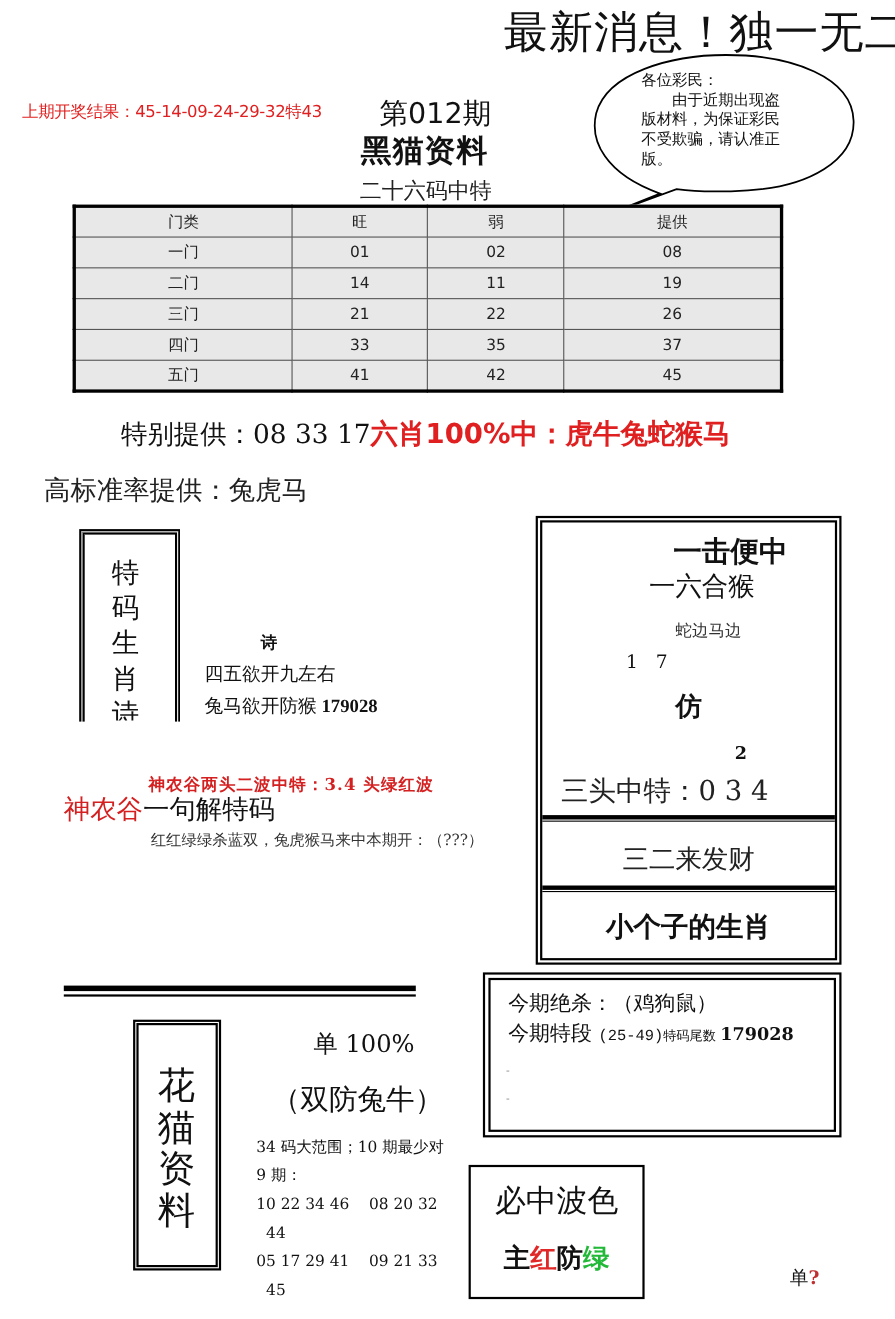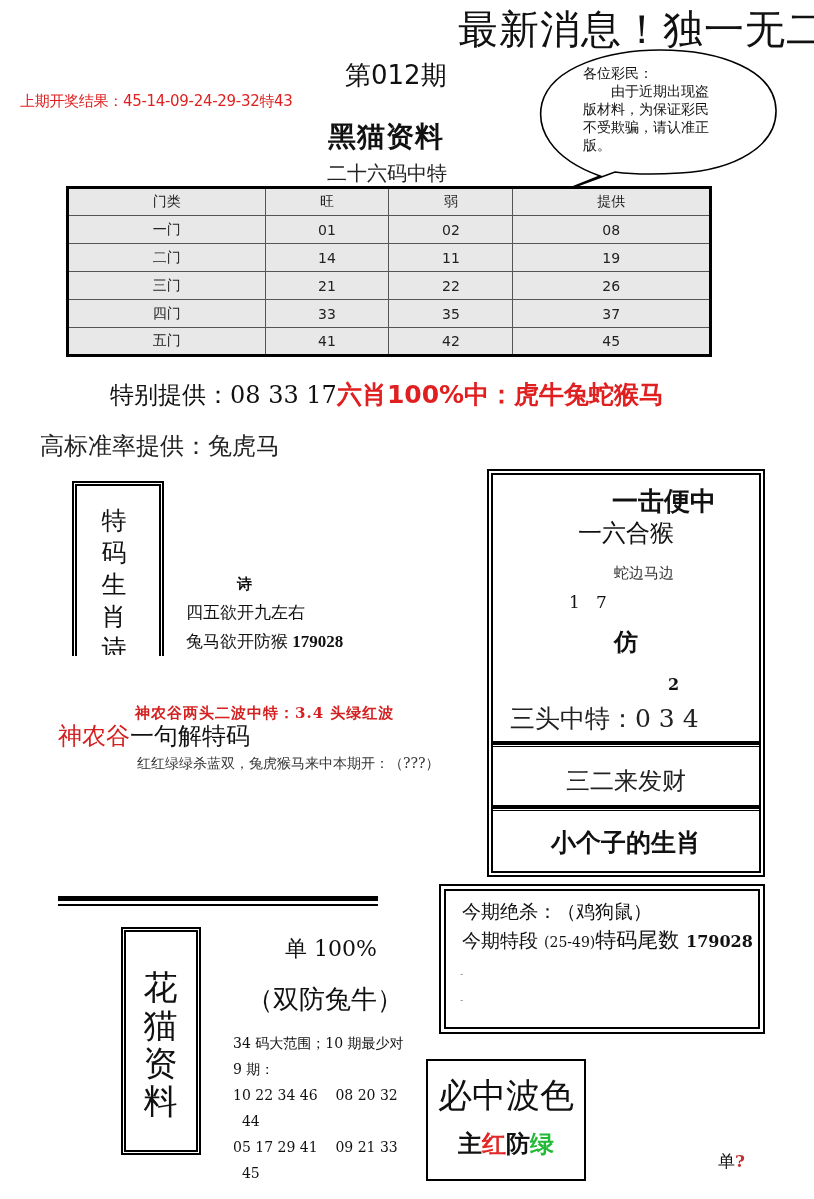--- a/index.html
+++ b/index.html
@@ -4,21 +4,21 @@
 <style>
   html, body { margin:0; padding:0; background:#fff; }
   body { width:814px; height:1199px; position:relative; overflow:hidden;
          font-family:"DejaVu Serif", serif; color:#111; }
   .abs { position:absolute; }
   .serif { font-family:"DejaVu Serif", serif; }
 
   #main-title { left:0; width:814px; top:2px; text-align:right; font-size:40px; letter-spacing:1px; padding-left:16px; }
   #main-title span { position:relative; left:-3px; }
   #last-result { left:20px; top:92px; font-size:15px; color:#e02020; font-family:"DejaVu Sans", sans-serif; letter-spacing:-0.3px; }
-  #issue { left:345px; top:58px; font-size:26px; font-family:"DejaVu Sans", sans-serif; }
+  #issue { left:345px; top:86px; font-size:26px; font-family:"DejaVu Sans", sans-serif; }
   #black-cat { left:328px; top:118px; font-size:28px; font-weight:bold; letter-spacing:1px; }
   #subtitle { left:327px; top:160px; font-size:20px; color:#222; }
 
   
   #bubble-svg { left:530px; top:48px; }
   #bubble-text { left:583px; top:64px; width:160px; font-size:14px; line-height:18px; color:#111; }
   #bubble-text .indent { padding-left:28px; }
 
   
   #data-table { left:66px; top:186px; width:646px; border-collapse:collapse; border:3px solid #000; background:#e8e8e8; font-family:"DejaVu Sans", sans-serif; font-size:14px; }
@@ -40,21 +40,21 @@
   #shennong-red { left:135px; top:704px; font-size:15px; color:#d42020; font-weight:bold; letter-spacing:1px; }
   #shennong-title { left:58px; top:720px; font-size:24px; }
   #shennong-title .r { color:#d42020; }
   #shennong-line { left:137px; top:755px; font-size:14px; color:#333; }
 
   
   #right-box { left:487px; top:469px; width:278px; height:408px; border:5px double #000; border-width:6px; box-sizing:border-box; }
   .rb-divider { position:absolute; left:0; width:100%; height:6px; border-top:4px solid #000; border-bottom:1px solid #000; box-sizing:border-box; }
   .center-line { position:absolute; text-align:center; }
   #one-hit { left:490px; width:272px; top:484px; font-size:26px; font-weight:bold;padding-left:38px; }
-  #one-six { left:490px; width:272px; top:517px; font-size:24px; }
+  #one-six { left:490px; width:272px; top:517px; font-size:24px;padding-left:12px; }
   #snake-edge { left:490px; width:308px; top:564px; font-size:15px; color:#333; }
   #nums-17 { left:476px; width:224px; top:592px; font-size:17px; font-weight:normal; }
   #fang { left:490px; width:272px; top:626px; font-size:24px; font-weight:bold; }
   #num-2 { left:668px; top:675px; font-size:16px; font-weight:bold; }
   #three-heads { left:510px; top:702px; font-size:25px; color:#222; }
   #three-two { left:490px; width:272px; top:765px; font-size:24px; color:#222; }
   #small-zodiac { left:490px; width:272px; top:826px; font-size:25px; font-weight:bold; }
 
   
   #sep-line { left:58px; top:896px; width:320px; height:10px; border-top:5px solid #000; border-bottom:2px solid #000; box-sizing:border-box; }
@@ -63,28 +63,28 @@
   #vert-box-2 { left:121px; top:927px; width:80px; height:228px; border:5px double #000; box-sizing:border-box; }
   #vert-box-2-text { left:138px; top:968px; font-size:34px; line-height:38px; width:45px; text-align:center; }
   #single-100 { left:285px; top:934px; font-size:22px; }
   #double-guard { left:247px; top:982px; font-size:26px; }
   #range-text { left:233px; top:1030px; font-size:14px; line-height:26px; width:200px; }
 
   
   #kill-box { left:439px; top:884px; width:326px; height:150px; border:6px double #000; box-sizing:border-box; border-width:7px; }
   #kill-l1 { left:462px; top:899px; font-size:19px; }
   #kill-l2 { left:462px; top:926px; font-size:19px; }
-  #kill-l2 .small { font-size:14px; }
+  #kill-l2 .small { font-size:14px;font-family:Liberation Mono, monospace; }
   #kill-l2 b { font-size:16px; }
   #dot1 { left:460px; top:968px; font-size:10px; color:#888; }
   #dot2 { left:460px; top:994px; font-size:10px; color:#888; }
 
   
   #wave-box { left:426px; top:1059px; width:160px; height:122px; border:2px solid #000; box-sizing:border-box; }
-  #wave-title { left:426px; width:160px; top:1073px; font-size:34px; text-align:center; }
+  #wave-title { left:426px; width:160px; top:1073px; font-size:28px; text-align:center; }
   #wave-sub { left:426px; width:160px; top:1128px; font-size:24px; text-align:center; font-weight:bold; }
   #wave-sub .red { color:#e02828; }
   #wave-sub .green { color:#22b838; }
 
   #single-q { left:718px; top:1150px; font-size:17px; }
   #single-q .q { color:#c03030; font-weight:bold; }
 </style>
 </head>
 <body>
 
@@ -201,21 +201,21 @@
   <div>9 期：</div>
   <div style="white-space:pre;">10 22 34 46    08 20 32</div>
   <div style="white-space:pre;">  44</div>
   <div style="white-space:pre;">05 17 29 41    09 21 33</div>
   <div style="white-space:pre;">  45</div>
 </div>
 
 <div id="kill-box" class="abs"></div>
 <div id="kill-l1" class="abs serif">今期绝杀：（鸡狗鼠）</div>
 <div id="kill-l2" class="abs serif">
-  <span>今期特段 </span><span class="small">(25-49)</span><span style="font-size:21px;">特码尾数 </span><b>179028</b>
+  <span>今期特段 </span><span class="small">(25-49)</span><span style="font-size:12px;">特码尾数 </span><b>179028</b>
 </div>
 <div id="dot1" class="abs">-</div>
 <div id="dot2" class="abs">-</div>
 
 <div id="wave-box" class="abs"></div>
 <div id="wave-title" class="abs serif">必中波色</div>
 <div id="wave-sub" class="abs serif">
   <span>主</span><span class="red">红</span><span>防</span><span class="green">绿</span>
 </div>
 

